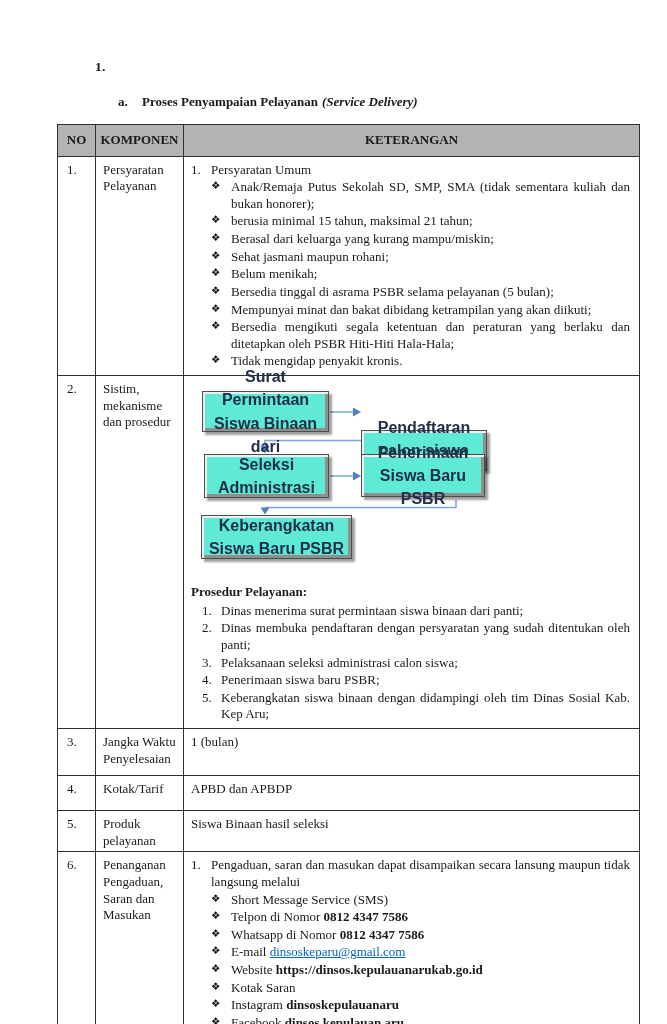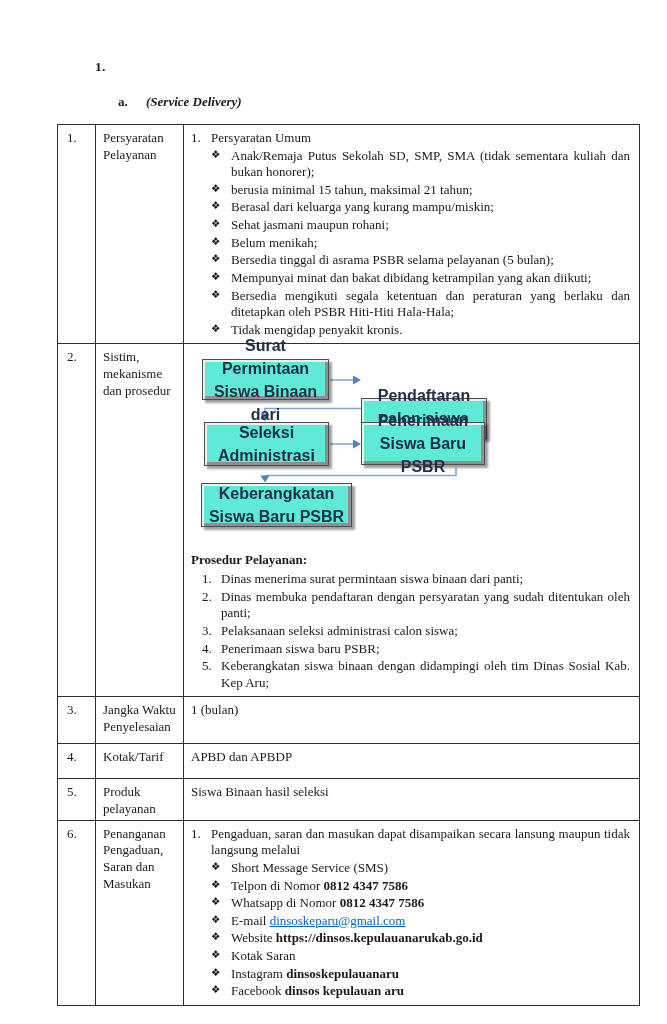--- a/index.html
+++ b/index.html
@@ -76,30 +76,36 @@
 <body>
 
 <div class="page">
 
   <div class="doc-title">
     <span class="num">1.</span>
   </div>
 
   <div class="doc-subtitle">
     <span class="num">a.</span>
+    <span>Proses Penyampaian Pelayanan</span>
     <span class="ital">(Service Delivery)</span>
   </div>
 
   <table class="std">
     <colgroup>
         <col style="width:38px">
         <col style="width:88px">
         <col style="width:456px">
       </colgroup>
     <tbody>
+        <tr>
+      <th>NO</th>
+      <th>KOMPONEN</th>
+      <th>KETERANGAN</th>
+    </tr>
 
     <tr style="height:200px">
       <td class="no-cell">1.</td>
       <td class="komp-cell">Persyaratan Pelayanan</td>
       <td class="ket-cell">
         <div class="numline">
           <span class="n">1.</span>
           <span class="t">Persyaratan Umum</span>
         </div>
         <ul class="diamond">

